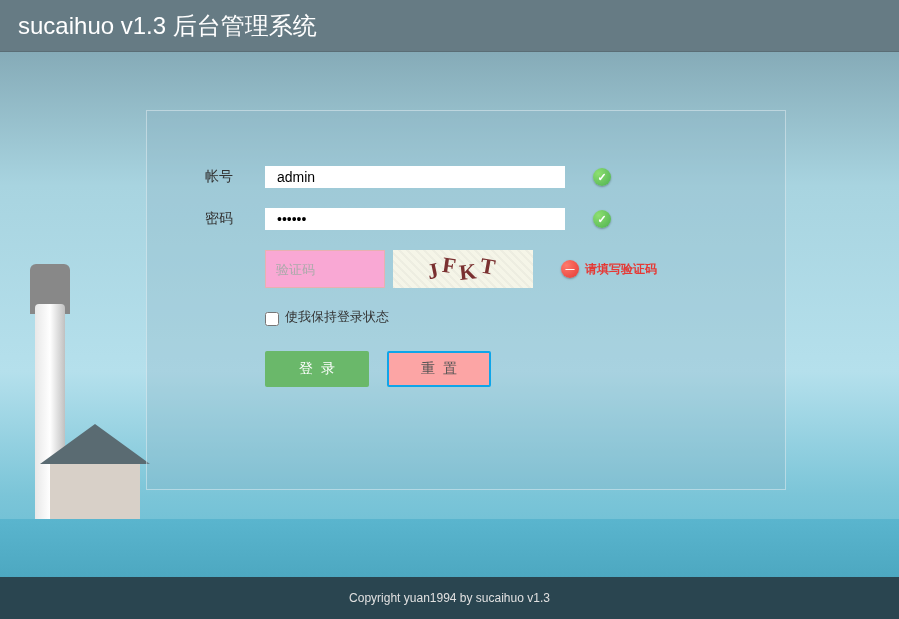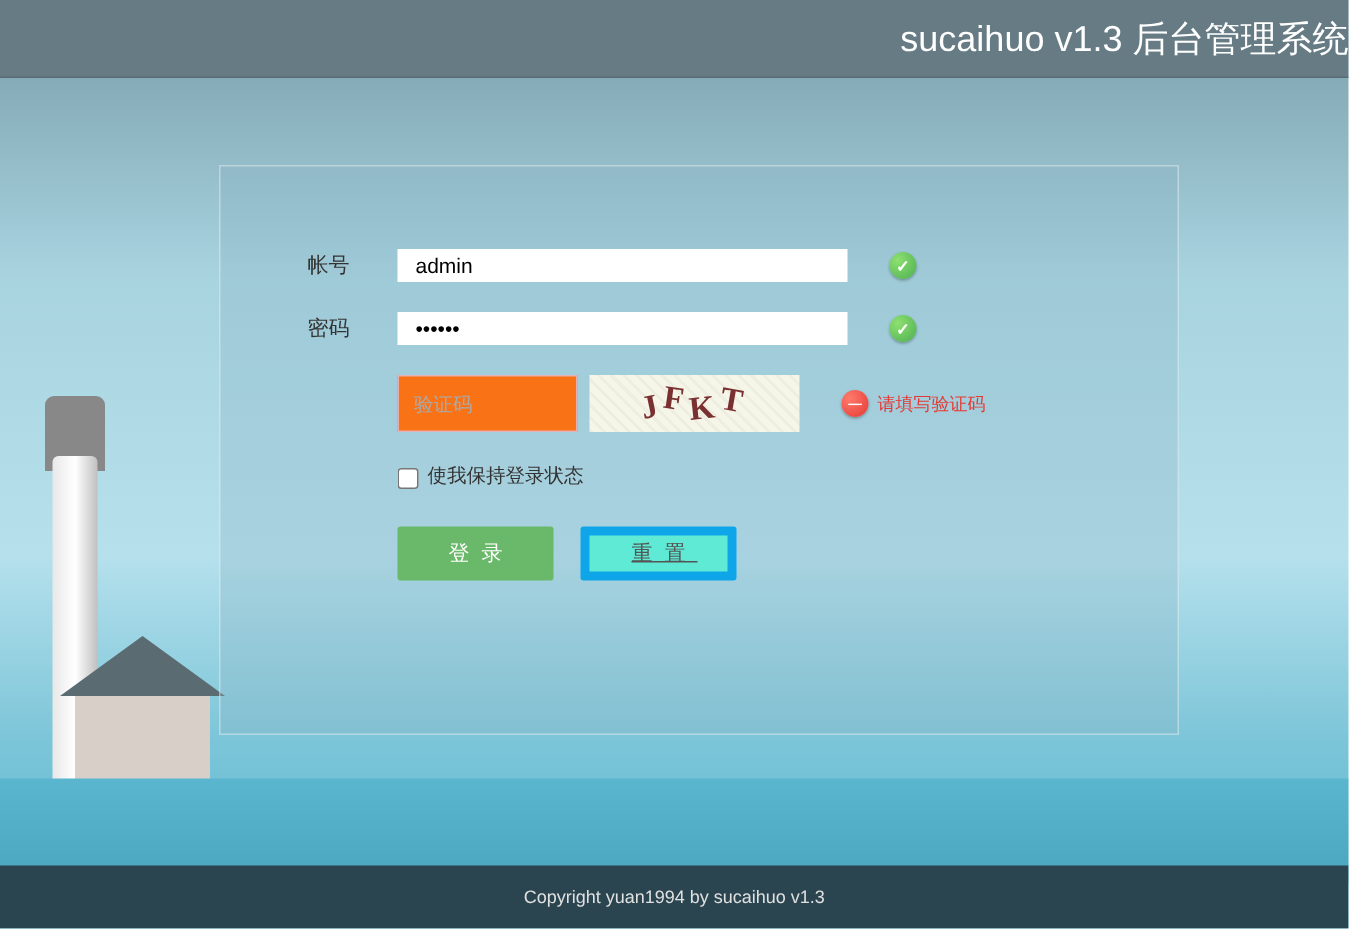--- a/index.html
+++ b/index.html
@@ -15,21 +15,20 @@
       background: linear-gradient(to bottom, #789ba8 0%, #a8d4e0 30%, #b5e0ec 60%, #7bc5d8 80%, #5ab5ce 100%);
       position: relative;
     }
     .header {
       background: #667b84;
       height: 52px;
       display: flex;
       align-items: center;
       padding-left: 18px;
       border-bottom: 1px solid #5a6d75;
-      justify-content: flex-end;
     }
     .header-title {
       color: #ffffff;
       font-size: 24px;
       font-weight: normal;
     }
     .bg-scene {
       position: absolute;
       top: 52px;
       left: 0;
@@ -148,32 +147,33 @@
       align-items: center;
       justify-content: center;
       color: #fff;
       font-size: 9px;
       font-weight: bold;
       box-shadow: 0 1px 2px rgba(0,0,0,0.3);
     }
     .error-text {
       color: #e53935;
       font-size: 12px;
+      font-weight: bold;
     }
     .captcha-row {
       display: flex;
       align-items: center;
       margin-bottom: 20px;
       padding-left: 118px;
     }
     .captcha-input {
       width: 120px;
       height: 38px;
       border: 1px solid #e8b0b0;
-      background: #f97316;
+      background: #f9a8d4;
       padding: 0 10px;
       font-size: 13px;
       outline: none;
     }
     .captcha-input::placeholder {
       color: #aaaaaa;
     }
     .captcha-img {
       width: 140px;
       height: 38px;
@@ -232,24 +232,23 @@
       cursor: pointer;
       letter-spacing: 8px;
       text-indent: 8px;
       border-radius: 2px;
     }
     .btn-login {
       background: #6ab86a;
       color: #ffffff;
     }
     .btn-reset {
-      background: #5eead4;
+      background: #fca5a5;
       color: #555555;
-      border: 6px solid #0ea5e9;
-      text-decoration: underline;
+      border: 2px solid #0ea5e9;
     }
     .footer {
       position: absolute;
       bottom: 0;
       left: 0;
       right: 0;
       height: 42px;
       background: #2a4550;
       display: flex;
       align-items: center;

